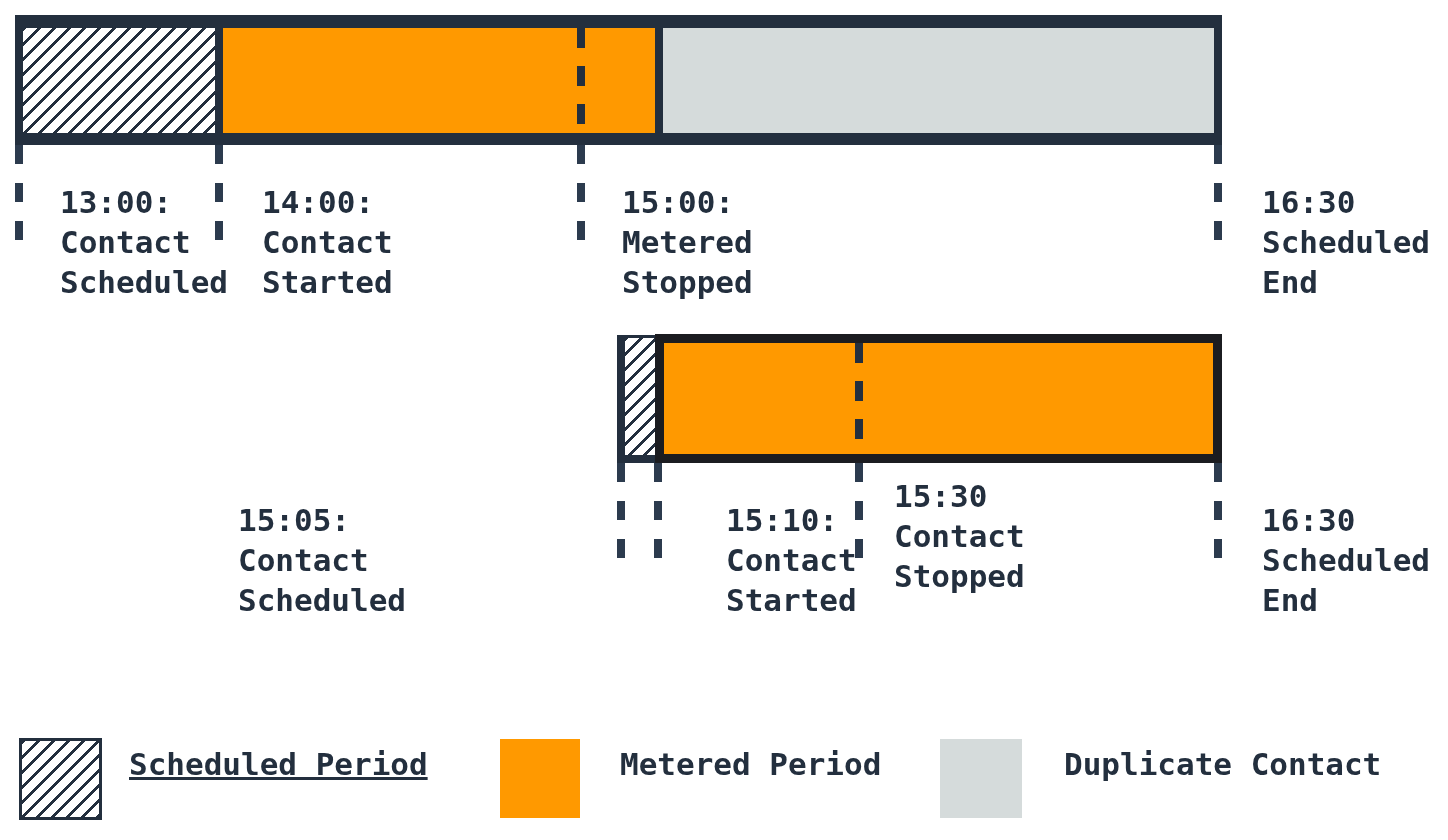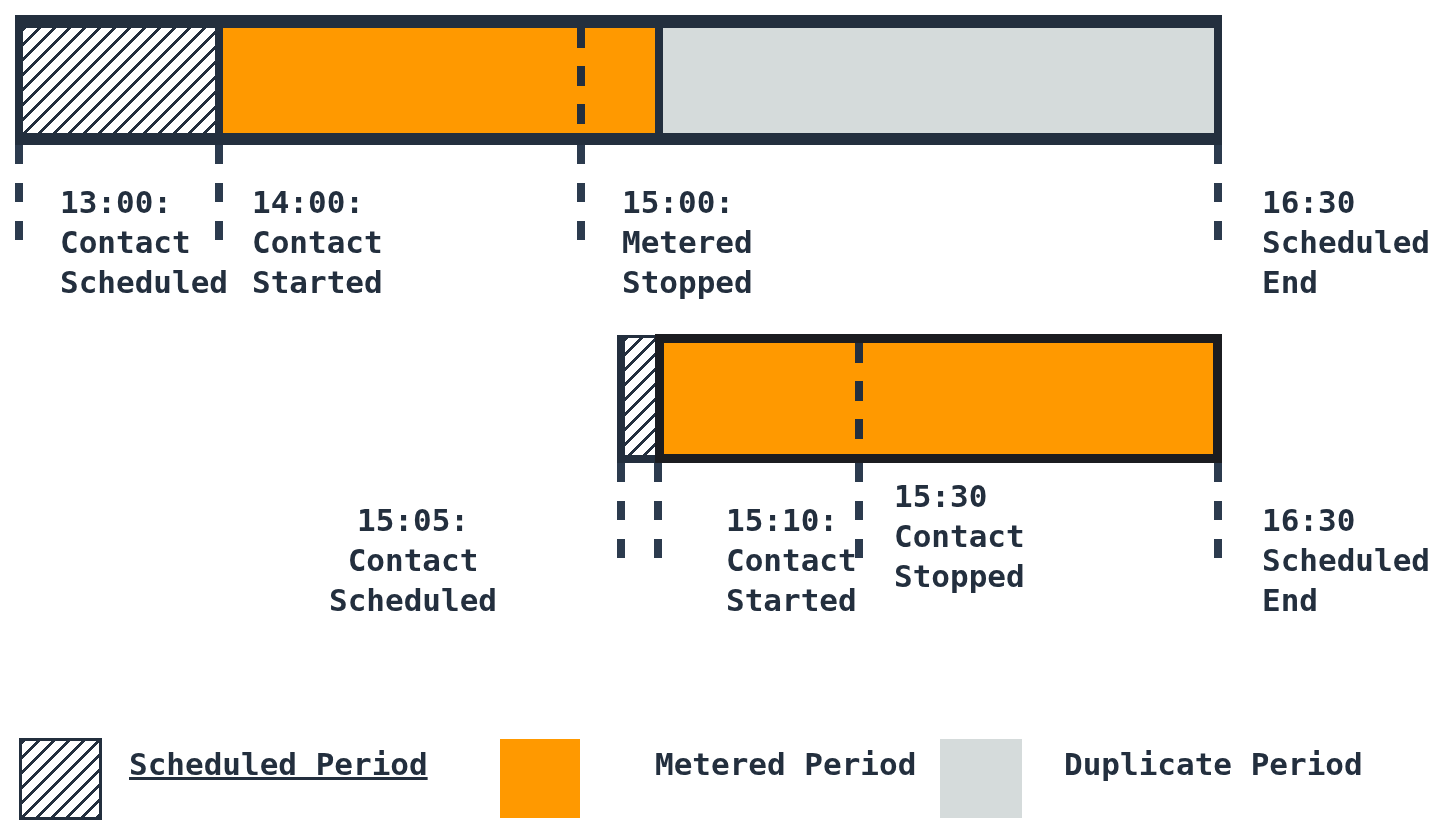--- a/index.html
+++ b/index.html
@@ -39,21 +39,21 @@
   
   .tick{
     width:8px;height:97px;z-index:4;
     background-image:repeating-linear-gradient(to bottom,#2C3B4E 0 19px,transparent 19px 38px);
   }
   
   .lbl{
     position:absolute;font-size:31px;line-height:40px;font-weight:bold;
     white-space:pre-line;color:#232F3E;
   }
-  .lbl.right{text-align:center;}
+  .lbl.right{text-align:left;}
   
   .legend-swatch{box-sizing:border-box;}
   .legend-hatch{border:3px solid #232F3E;}
 </style>
 </head>
 <body>
 
 <div class="stage">
 
   <div>
@@ -70,21 +70,21 @@
     <div class="abs bar1-outline"></div>
 
     <div class="abs tick" style="left:15px;top:145px;"></div>
     <div class="abs tick" style="left:215px;top:145px;"></div>
     <div class="abs tick" style="left:577px;top:145px;"></div>
     <div class="abs tick" style="left:1214px;top:145px;"></div>
 
     <div class="lbl" style="left:60px;top:182px;">13:00:
 Contact
 Scheduled</div>
-    <div class="lbl" style="left:252px;top:182px;">14:00:
+    <div class="lbl" style="left:262px;top:182px;">14:00:
 Contact
 Started</div>
     <div class="lbl" style="left:622px;top:182px;">15:00:
 Metered
 Stopped</div>
     <div class="lbl" style="left:1262px;top:182px;">16:30
 Scheduled
 End</div>
   </div>
 
@@ -115,19 +115,19 @@
     <div class="lbl" style="left:1262px;top:500px;">16:30
 Scheduled
 End</div>
   </div>
 
   <div>
     <div class="abs legend-swatch legend-hatch hatchbg" style="left:19px;top:738px;width:83px;height:82px;"></div>
     <div class="lbl" style="left:129px;top:744px;text-decoration:underline;">Scheduled Period</div>
 
     <div class="abs legend-swatch orangebg" style="left:500px;top:739px;width:80px;height:79px;"></div>
-    <div class="lbl" style="left:620px;top:744px;margin-left:35px;">Metered Period</div>
+    <div class="lbl" style="left:620px;top:744px;">Metered Period</div>
 
     <div class="abs legend-swatch graybg" style="left:940px;top:739px;width:82px;height:79px;"></div>
-    <div class="lbl" style="left:1064px;top:744px;">Duplicate Period</div>
+    <div class="lbl" style="left:1064px;top:744px;">Duplicate Contact</div>
   </div>
 
 </div>
 
 </body></html>

